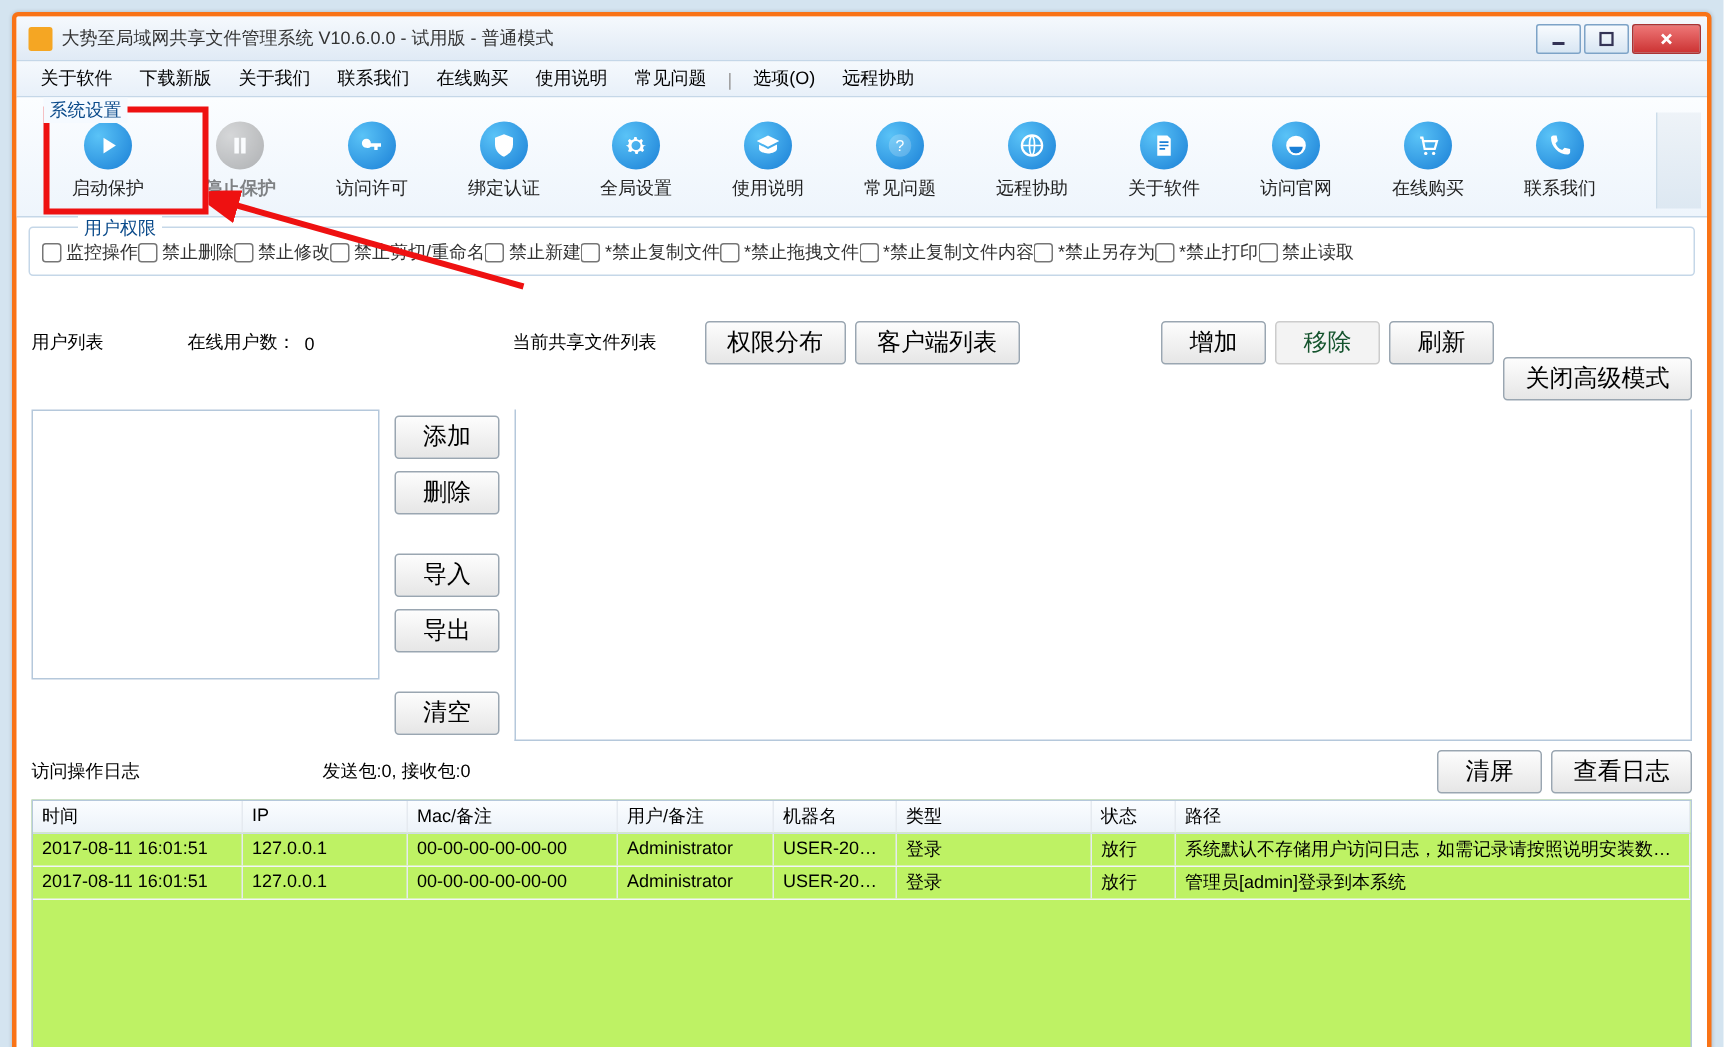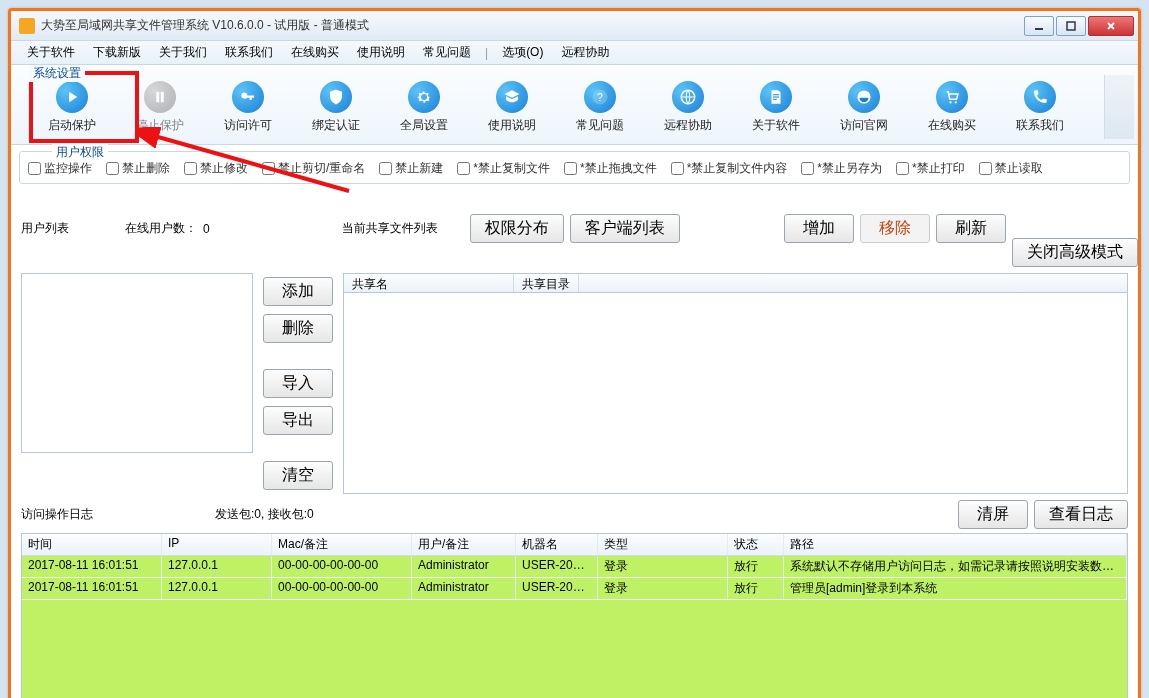--- a/index.html
+++ b/index.html
@@ -14,38 +14,38 @@
 .win-btn svg { width: 10px; height: 10px; }
 .menubar { background: linear-gradient(#f5f9fd,#e8f0f9); height: 24px; display: flex; align-items: center; padding: 0 8px; border-bottom: 1px solid #c5d7e8; gap: 2px; font-size: 12px; }
 .menu-item { padding: 3px 8px; cursor: pointer; }
 .menu-sep { color: #999; margin: 0 4px; }
 .toolbar-wrap { position: relative; padding: 4px 2px 2px 2px; background: linear-gradient(#fbfdff,#eef5fc); border-bottom: 1px solid #c5d7e8; text-align: right; }
 .toolbar-fieldset { position: absolute; left: 18px; top: 0; font-size: 12px; color: #0a4a8a; background: #f5faff; padding: 0 4px; z-index: 3; }
 .highlight-box { position: absolute; left: 18px; top: 6px; width: 110px; height: 72px; border: 4px solid #e11; z-index: 2; pointer-events: none; }
 .arrow-svg { position: absolute; left: 128px; top: 62px; width: 220px; height: 70px; z-index: 2; pointer-events: none; }
 .toolbar { display: flex; gap: 18px; padding: 10px 6px 6px 24px; align-items: flex-start; overflow: hidden; }
 .tool-btn { display: flex; flex-direction: column; align-items: center; gap: 4px; cursor: pointer; padding: 2px 4px; width: 70px; }
-.tool-btn.disabled { opacity: .55; }
+.tool-btn.disabled { opacity: .55; font-weight: bold; }
 .tool-icon { width: 32px; height: 32px; border-radius: 50%; display: flex; align-items: center; justify-content: center; color: #fff; }
 .tool-icon svg { width: 18px; height: 18px; fill: #fff; }
 .tool-icon.play { background: radial-gradient(circle at 30% 30%,#5ac3f7,#1a7fd6); }
 .tool-icon.pause { background: radial-gradient(circle at 30% 30%,#bbb,#777); }
 .tool-icon.blue { background: radial-gradient(circle at 30% 30%,#5ac3f7,#1a7fd6); }
 .tool-label { font-size: 12px; color: #222; white-space: nowrap; }
 .decor { position: absolute; right: 4px; top: 10px; width: 30px; height: 64px; background: linear-gradient(#eef3f8,#dde8f2); border-left: 1px solid #cdddea; }
 .group { margin: 6px 8px 2px 8px; border: 1px solid #c5d7e8; border-radius: 3px; padding: 8px 8px 6px 8px; position: relative; }
 .group-title { position: absolute; top: -8px; left: 8px; background: #fff; padding: 0 4px; color: #0a4a8a; margin-left: 24px; }
-.perm-row { display: flex; flex-wrap: wrap; gap: 14px; }
+.perm-row { display: flex; flex-wrap: wrap; }
 .chk { display: flex; align-items: center; gap: 3px; color: #333; }
 .chk input { width: 13px; height: 13px; }
-.mid-row { display: flex; align-items: center; padding: 4px 0 2px 10px; gap: 6px; }
+.mid-row { display: flex; align-items: center; padding: 4px 10px 2px 10px; gap: 6px; }
 .mid-row .lbl { margin-right: 4px; }
 .spacer { flex: 1; }
 .btn { background: linear-gradient(#fdfdfd,#e6e6e6); border: 1px solid #9aa6b1; border-radius: 3px; padding: 3px 14px; cursor: pointer; font-size: 16px; min-width: 70px; text-align: center; }
-.btn.disabled { color: #c2410c; border-color: #ccc; background: #f3f3f3; }
+.btn.disabled { color: #14532d; border-color: #ccc; background: #f3f3f3; }
 .btn.wide { min-width: 96px; margin-top: 48px; }
 .main-row { display: flex; padding: 4px 10px 0 10px; gap: 6px; }
 .userlist-box { width: 232px; height: 180px; border: 1px solid #b5c8db; background: #fff; }
 .userlist-btns { display: flex; flex-direction: column; gap: 8px; padding: 4px 4px; }
 .userlist-btns .btn { min-width: 70px; }
 .userlist-btns .gap { height: 10px; }
 .share-pane { flex: 1; display: flex; flex-direction: column; }
 .share-head { display: flex; border: 1px solid #b5c8db; background: linear-gradient(#fbfdff,#ecf2f9); height: 20px; }
 .share-head .col { padding: 2px 8px; border-right: 1px solid #d0dce8; }
 .share-head .col:first-child { width: 170px; }
@@ -290,24 +290,20 @@
     <div class="userlist-btns">
       <button class="btn">添加</button>
       <button class="btn">删除</button>
       <div class="gap"></div>
       <button class="btn">导入</button>
       <button class="btn">导出</button>
       <div class="gap"></div>
       <button class="btn">清空</button>
     </div>
     <div class="share-pane">
-      <div class="share-head">
-        <div class="col">共享名</div>
-        <div class="col">共享目录</div>
-      </div>
       <div class="share-body"></div>
     </div>
   </div>
 
   <div class="log-row">
     <span>访问操作日志</span>
     <span style="width:110px"></span>
     <span>发送包:0, 接收包:0</span>
     <span class="spacer"></span>
     <button class="btn">清屏</button>

